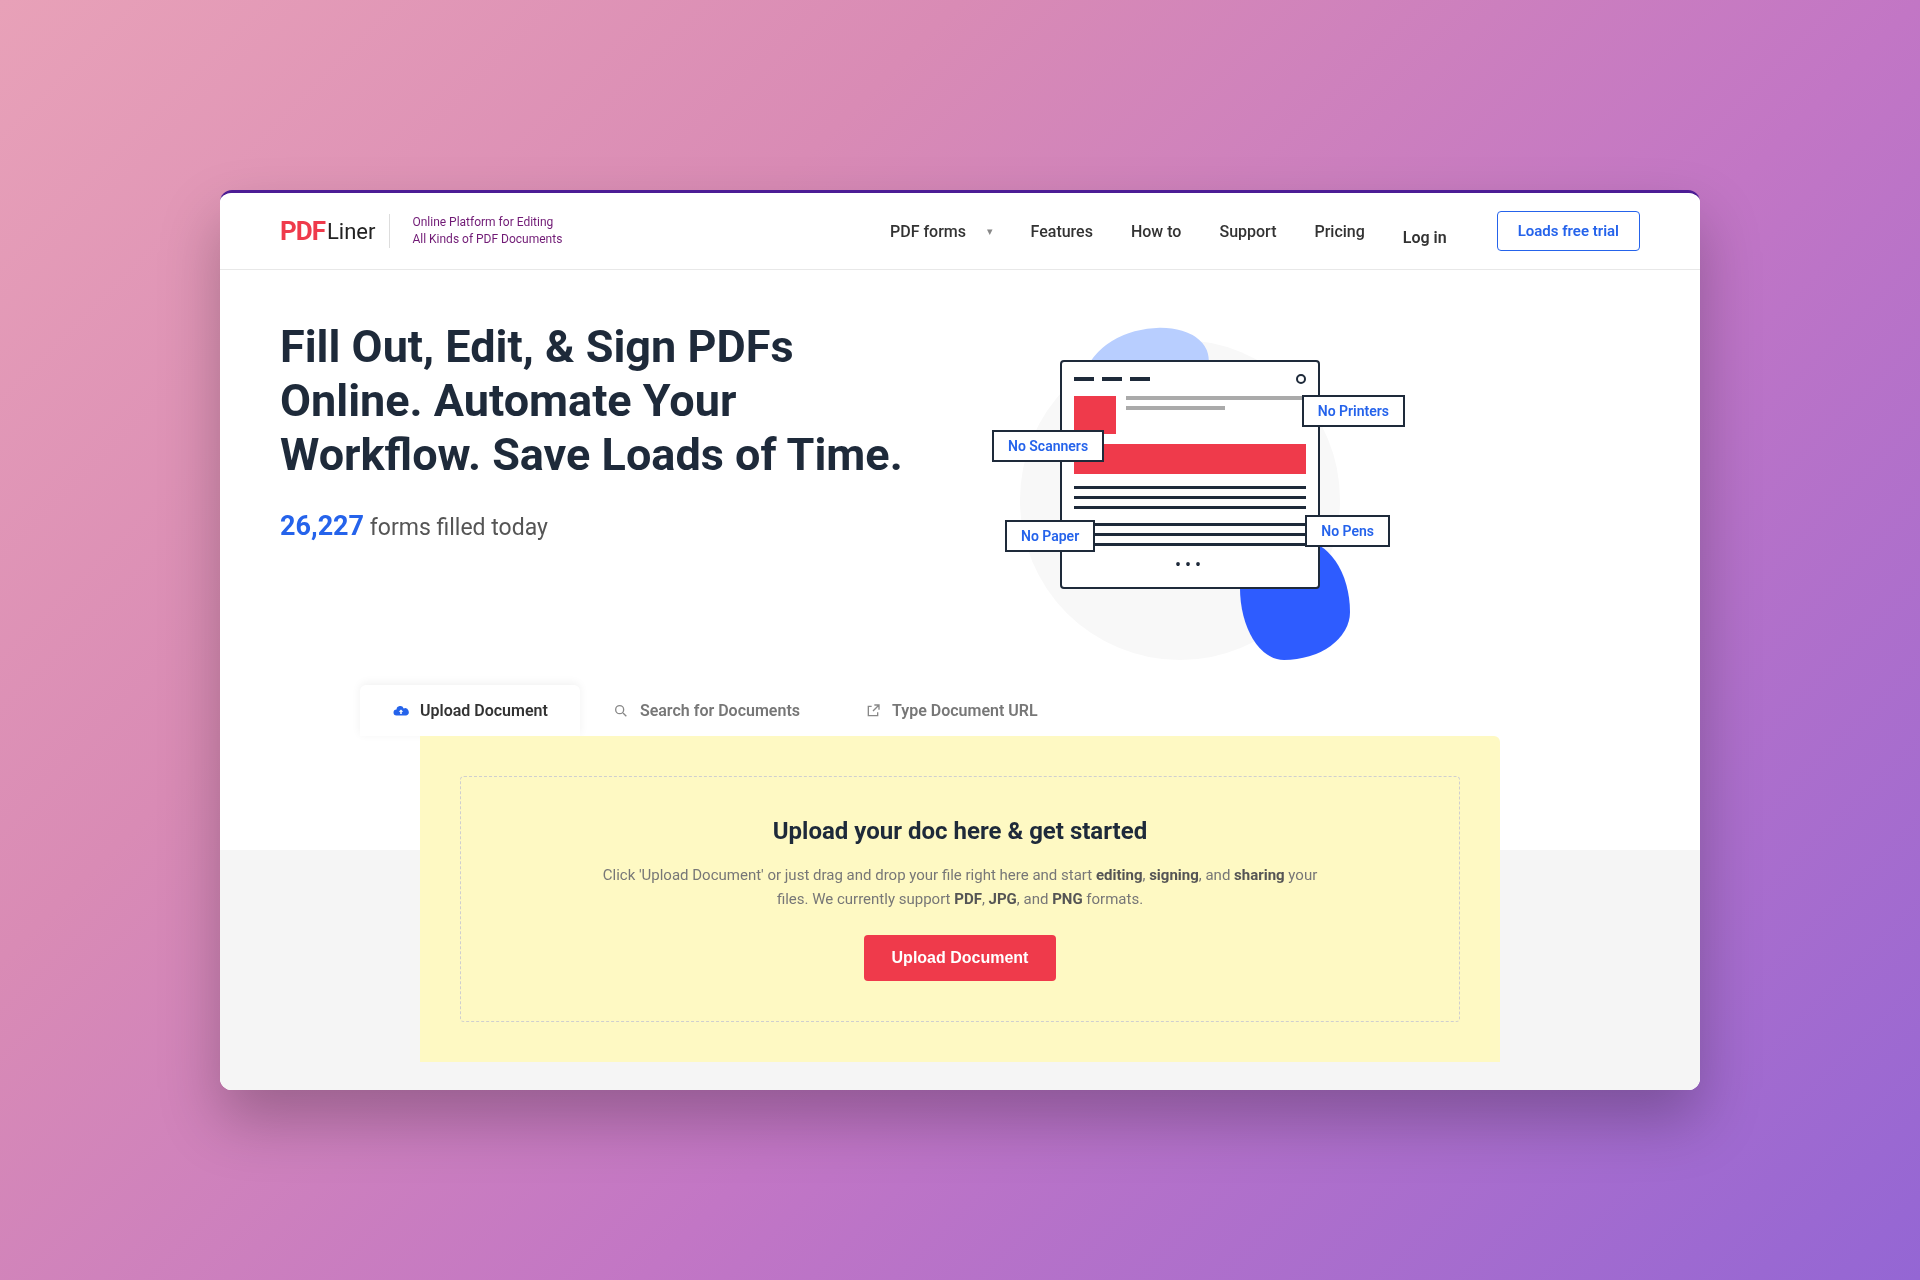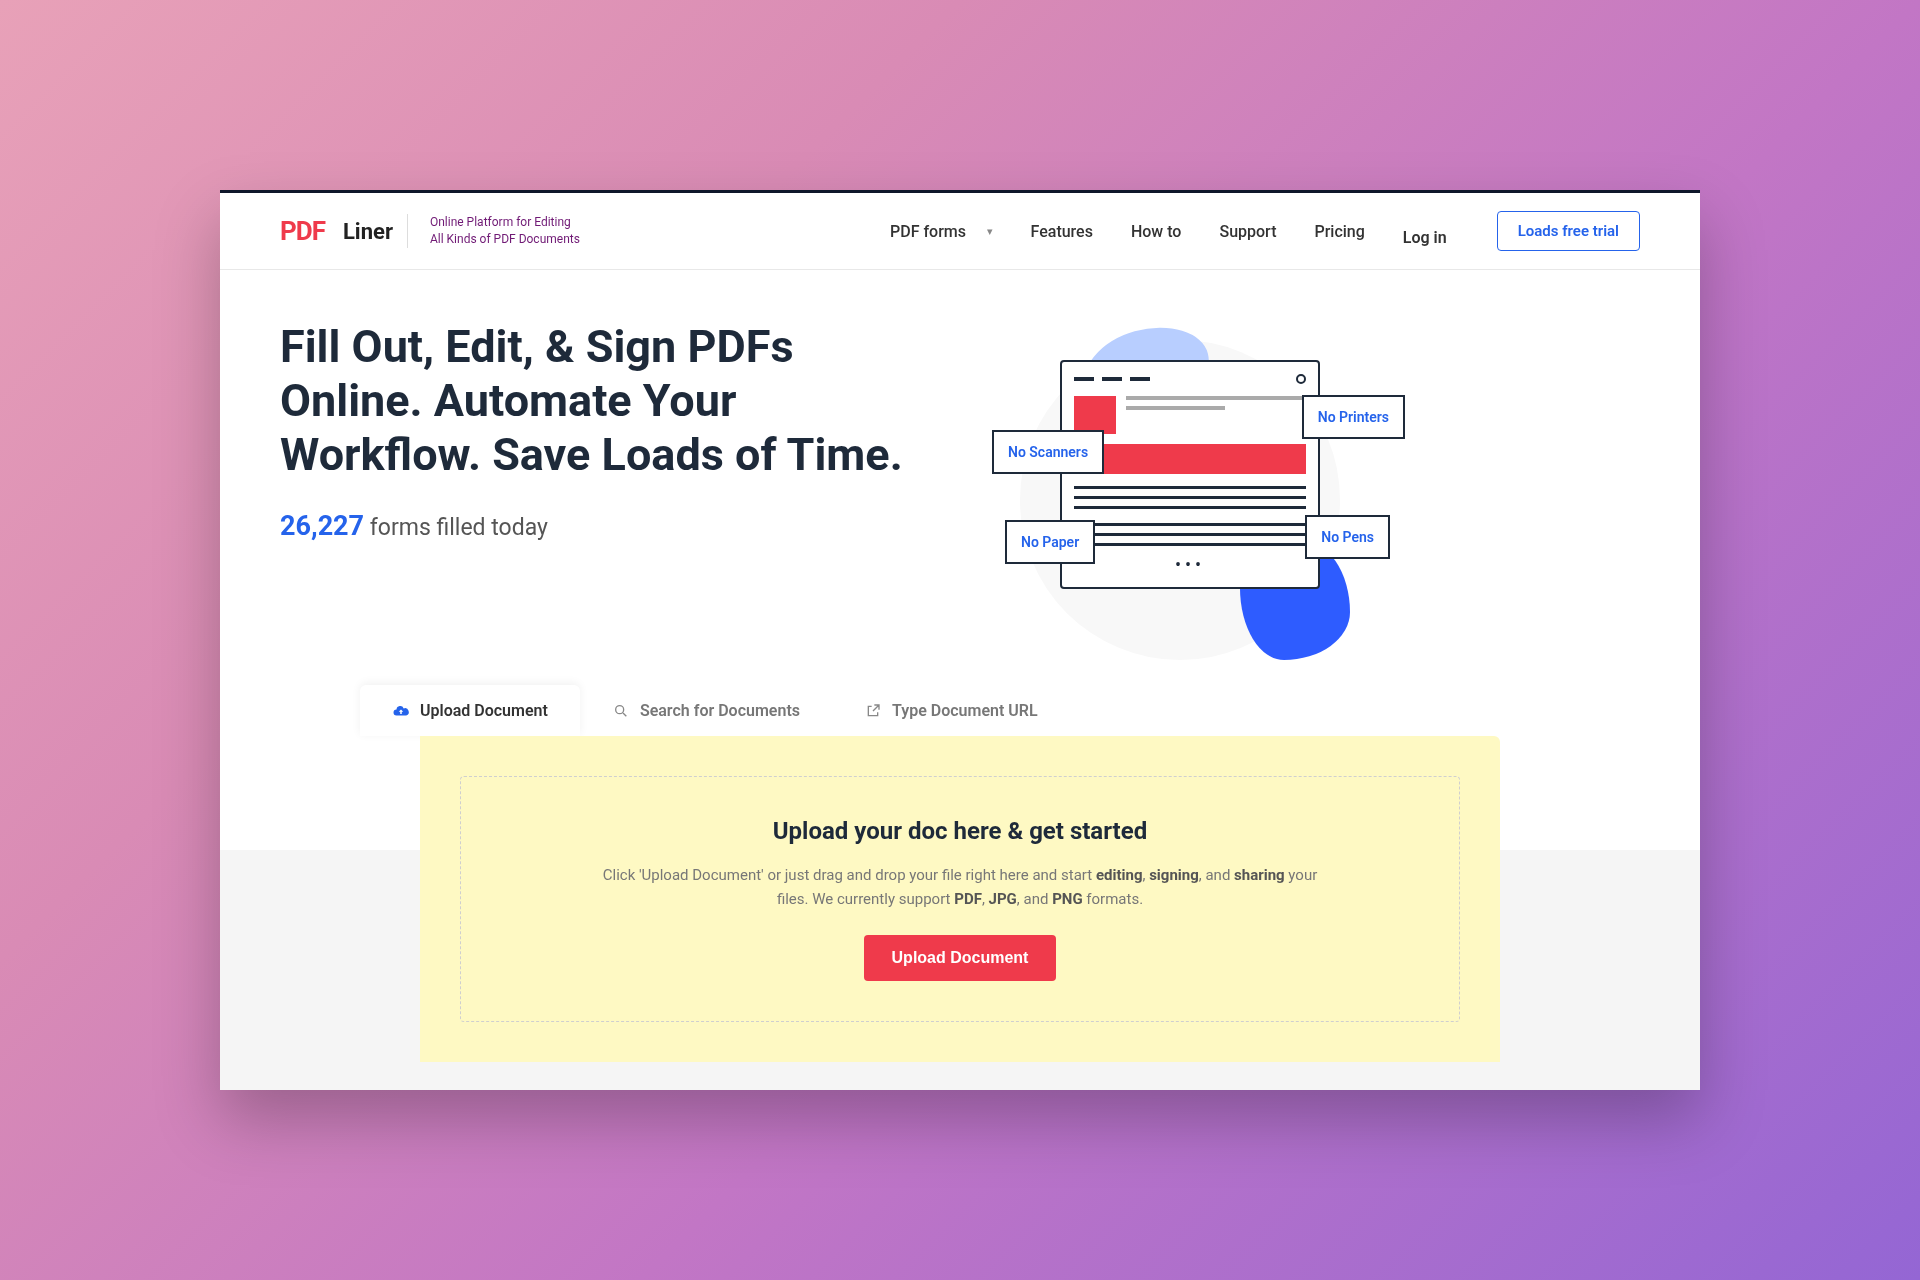--- a/index.html
+++ b/index.html
@@ -10,42 +10,42 @@
   height: 1280px;
   display: flex;
   align-items: center;
   justify-content: center;
   overflow: hidden;
 }
 .outer-frame {
   width: 1480px;
   height: 900px;
   background: #fff;
-  border-radius: 0;
+  border-radius: 12px;
   box-shadow: 0 30px 60px rgba(0,0,0,0.25);
   overflow: hidden;
   position: relative;
-  border-top: 3px solid #0f172a;
+  border-top: 3px solid #4c1d95;
 }
 .page {
   width: 100%;
   height: 100%;
   background: #fff;
   position: relative;
 }
 .header {
   display: flex;
   align-items: center;
   padding: 18px 60px;
   border-bottom: 1px solid #e8e8e8;
 }
 .logo-wrap { display: flex; align-items: center; gap: 14px; }
 .logo-text { font-size: 26px; font-weight: 700; display: flex; align-items: center; }
 .logo-pdf { color: #ef3a4b; letter-spacing: -1px; }
-.logo-liner { color: #222; font-weight: 700; margin-left: 18px; font-size: 22px; }
+.logo-liner { color: #222; font-weight: 400; margin-left: 2px; font-size: 22px; }
 .tagline {
   font-size: 12px;
   color: #701a75;
   line-height: 1.4;
   border-left: 1px solid #ddd;
   padding-left: 22px;
 }
 .nav { display: flex; gap: 38px; margin-left: auto; align-items: center; }
 .nav-item {
   font-size: 16px;
@@ -139,21 +139,21 @@
 .grey-line { height: 4px; background: #aaa; margin-bottom: 6px; }
 .grey-line.short { width: 55%; }
 .red-bar { height: 30px; background: #ef3a4b; margin-bottom: 12px; }
 .dark-line { height: 3px; background: #1e2a3a; margin-bottom: 7px; }
 .dots { text-align: center; font-size: 18px; letter-spacing: 4px; color: #1e2a3a; margin-top: 8px; }
 
 .badge {
   position: absolute;
   background: #fff;
   border: 2px solid #1e2a3a;
-  padding: 12px 14px;
+  padding: 6px 14px;
   font-size: 14px;
   font-weight: 600;
   color: #2563eb;
 }
 .badge.scanners { top: 110px; left: 32px; }
 .badge.printers { top: 75px; right: -5px; }
 .badge.paper { top: 200px; left: 45px; }
 .badge.pens { top: 195px; right: 10px; }
 
 .tabs-section {

